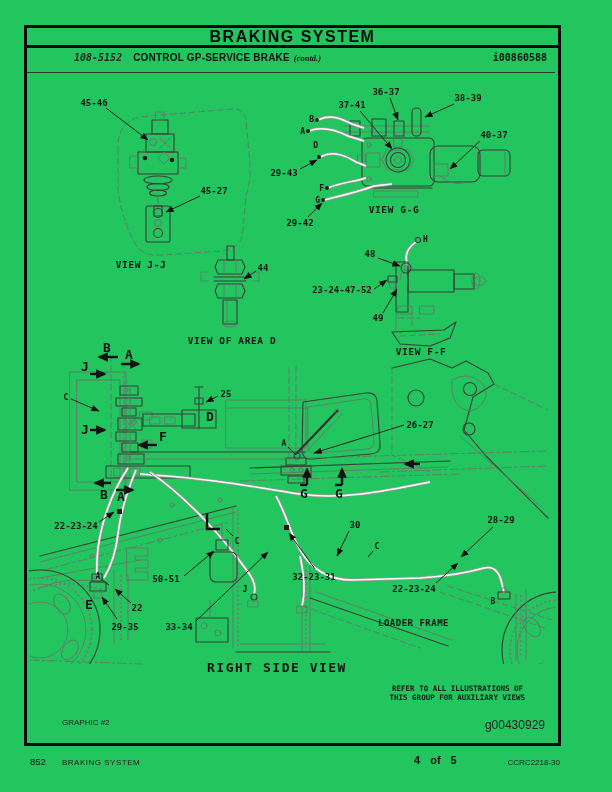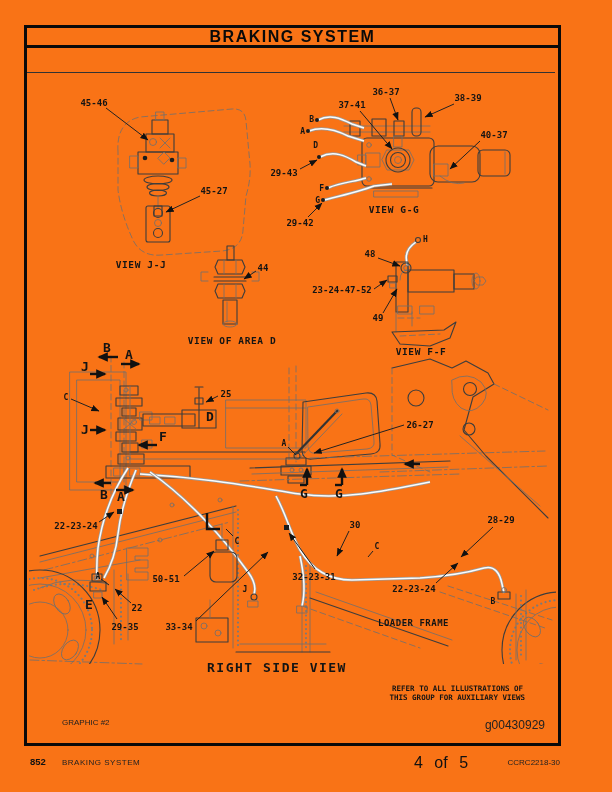--- a/index.html
+++ b/index.html
@@ -1,34 +1,34 @@
 <!DOCTYPE html>
 <html><head>
 <meta charset="utf-8">
 <style>
   html,body{margin:0;padding:0;background:#e8e8e8;}
-  .page{position:relative;width:612px;height:792px;background:#f97316;margin:0 auto;overflow:hidden;
+  .page{position:relative;width:612px;height:792px;background:#22c55e;margin:0 auto;overflow:hidden;
         font-family:"Liberation Sans",sans-serif;}
   .frame{position:absolute;left:24px;top:25px;width:537px;height:721px;border:3px solid #0a0a0a;box-sizing:border-box;}
   .titlebox{position:absolute;left:24px;top:25px;width:537px;height:23px;border:3px solid #0a0a0a;box-sizing:border-box;
             display:flex;align-items:center;justify-content:center;}
   .titlebox span{font-weight:bold;font-size:16px;letter-spacing:1.5px;color:#0a0a0a;}
   .subheader{position:absolute;left:27px;top:52px;width:528px;height:18px;display:flex;align-items:baseline;}
   .doc-num{margin-left:47px;font:italic 700 10px "DejaVu Sans Mono",monospace;color:#222;}
   .sub-title{margin-left:11px;font:700 10px "Liberation Sans",sans-serif;letter-spacing:0.2px;color:#111;}
   .contd{margin-left:4px;font:italic 700 8.5px "Liberation Serif",serif;color:#111;}
   .media-id{margin-left:auto;margin-right:8px;font:700 10px "DejaVu Sans Mono",monospace;color:#111;}
   .rule{position:absolute;left:27px;top:72px;width:528px;height:1px;background:#333;}
   .art{position:absolute;left:0;top:0;width:612px;height:792px;}
 
   .graphic-label{position:absolute;left:46px;top:718px;font-size:8px;color:#222;margin-left:16px;}
   .graphic-id{position:absolute;right:67px;top:718px;font-size:12px;color:#222;}
-  .pg-num{position:absolute;left:30px;top:756px;font-weight:bold;font-size:9.5px;color:#111;}
+  .pg-num{position:absolute;left:30px;top:756px;font-weight:normal;font-size:9.5px;color:#111;}
   .pg-sec{position:absolute;left:62px;top:758px;font-size:8px;letter-spacing:0.5px;color:#222;}
-  .pg-of{position:absolute;left:414px;top:754px;font-weight:normal;font-size:16px;word-spacing:7px;color:#111;}
+  .pg-of{position:absolute;left:414px;top:754px;font-weight:bold;font-size:11px;word-spacing:7px;color:#111;}
   .pg-code{position:absolute;right:52px;top:758px;font-size:8px;color:#222;}
 
   
   .ln{fill:none;stroke:#3d3d3d;stroke-width:1.1;stroke-linecap:round;stroke-linejoin:round;}
   .ln2{fill:none;stroke:#6e6e6e;stroke-width:0.8;stroke-linecap:round;stroke-linejoin:round;}
   .thk{fill:none;stroke:#111;stroke-width:2.4;}
   .ldr{fill:none;stroke:#222;stroke-width:1;}
   .dsh{stroke-dasharray:6 3.5;}
   .dd{stroke-dasharray:9 3 2.5 3;}
   .dot{fill:none;stroke:#7a7a7a;stroke-width:2.1;stroke-linecap:round;stroke-dasharray:0.1 4.4;}
@@ -46,20 +46,26 @@
 </head>
 <body>
 
 <div class="page">
   <div class="frame"></div>
 
   <div class="titlebox">
     <span>BRAKING SYSTEM</span>
   </div>
 
+  <div class="subheader">
+    <span class="doc-num">108-5152</span>
+    <span class="sub-title">CONTROL GP-SERVICE BRAKE</span>
+    <span class="contd">(contd.)</span>
+    <span class="media-id">i00860588</span>
+  </div>
   <div class="rule"></div>
 
   <svg class="art" viewBox="0 0 612 792">
     <defs>
       <marker id="ah" markerUnits="userSpaceOnUse" markerWidth="9" markerHeight="9" viewBox="0 0 10 10" refX="8.5" refY="5" orient="auto">
         <path d="M0 1.4 L9 5 L0 8.6 Z" fill="#111"></path>
       </marker>
       <marker id="ahb" markerUnits="userSpaceOnUse" markerWidth="12" markerHeight="11" viewBox="0 0 10 10" refX="8" refY="5" orient="auto">
         <path d="M0 0.6 L9.5 5 L0 9.4 Z" fill="#111"></path>
       </marker>

